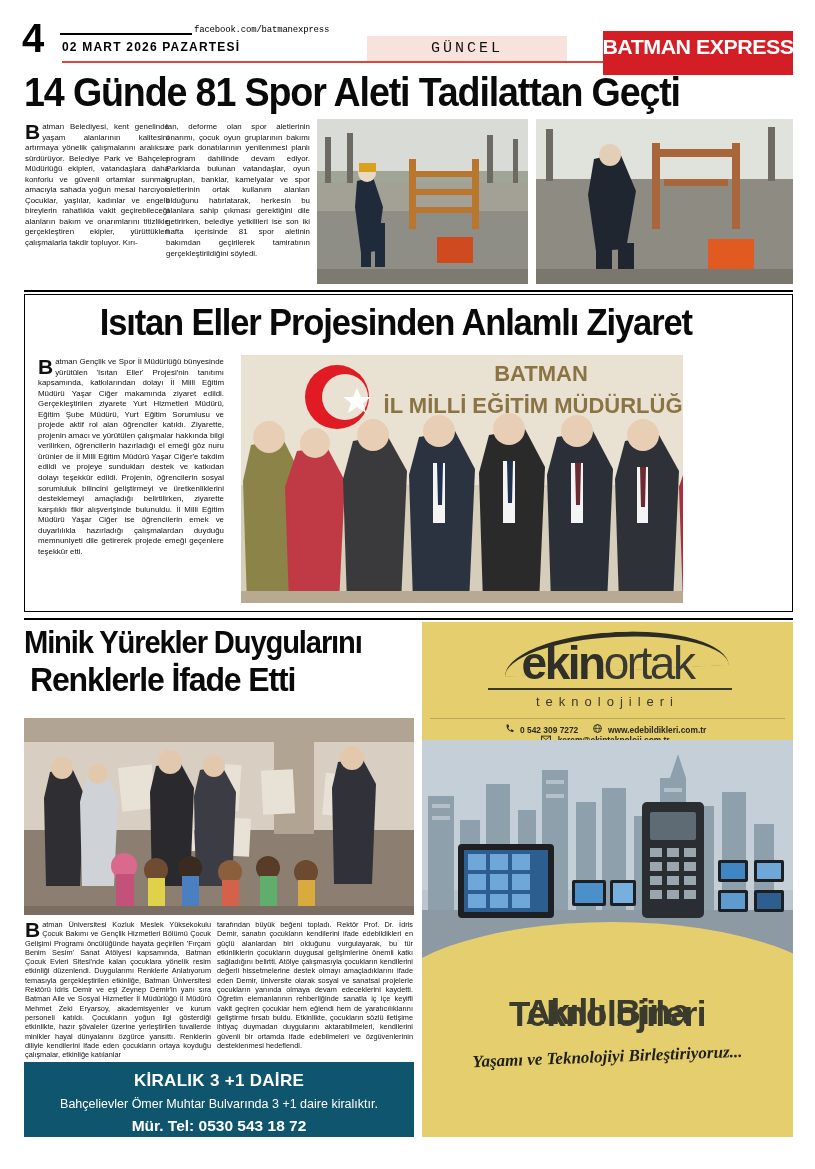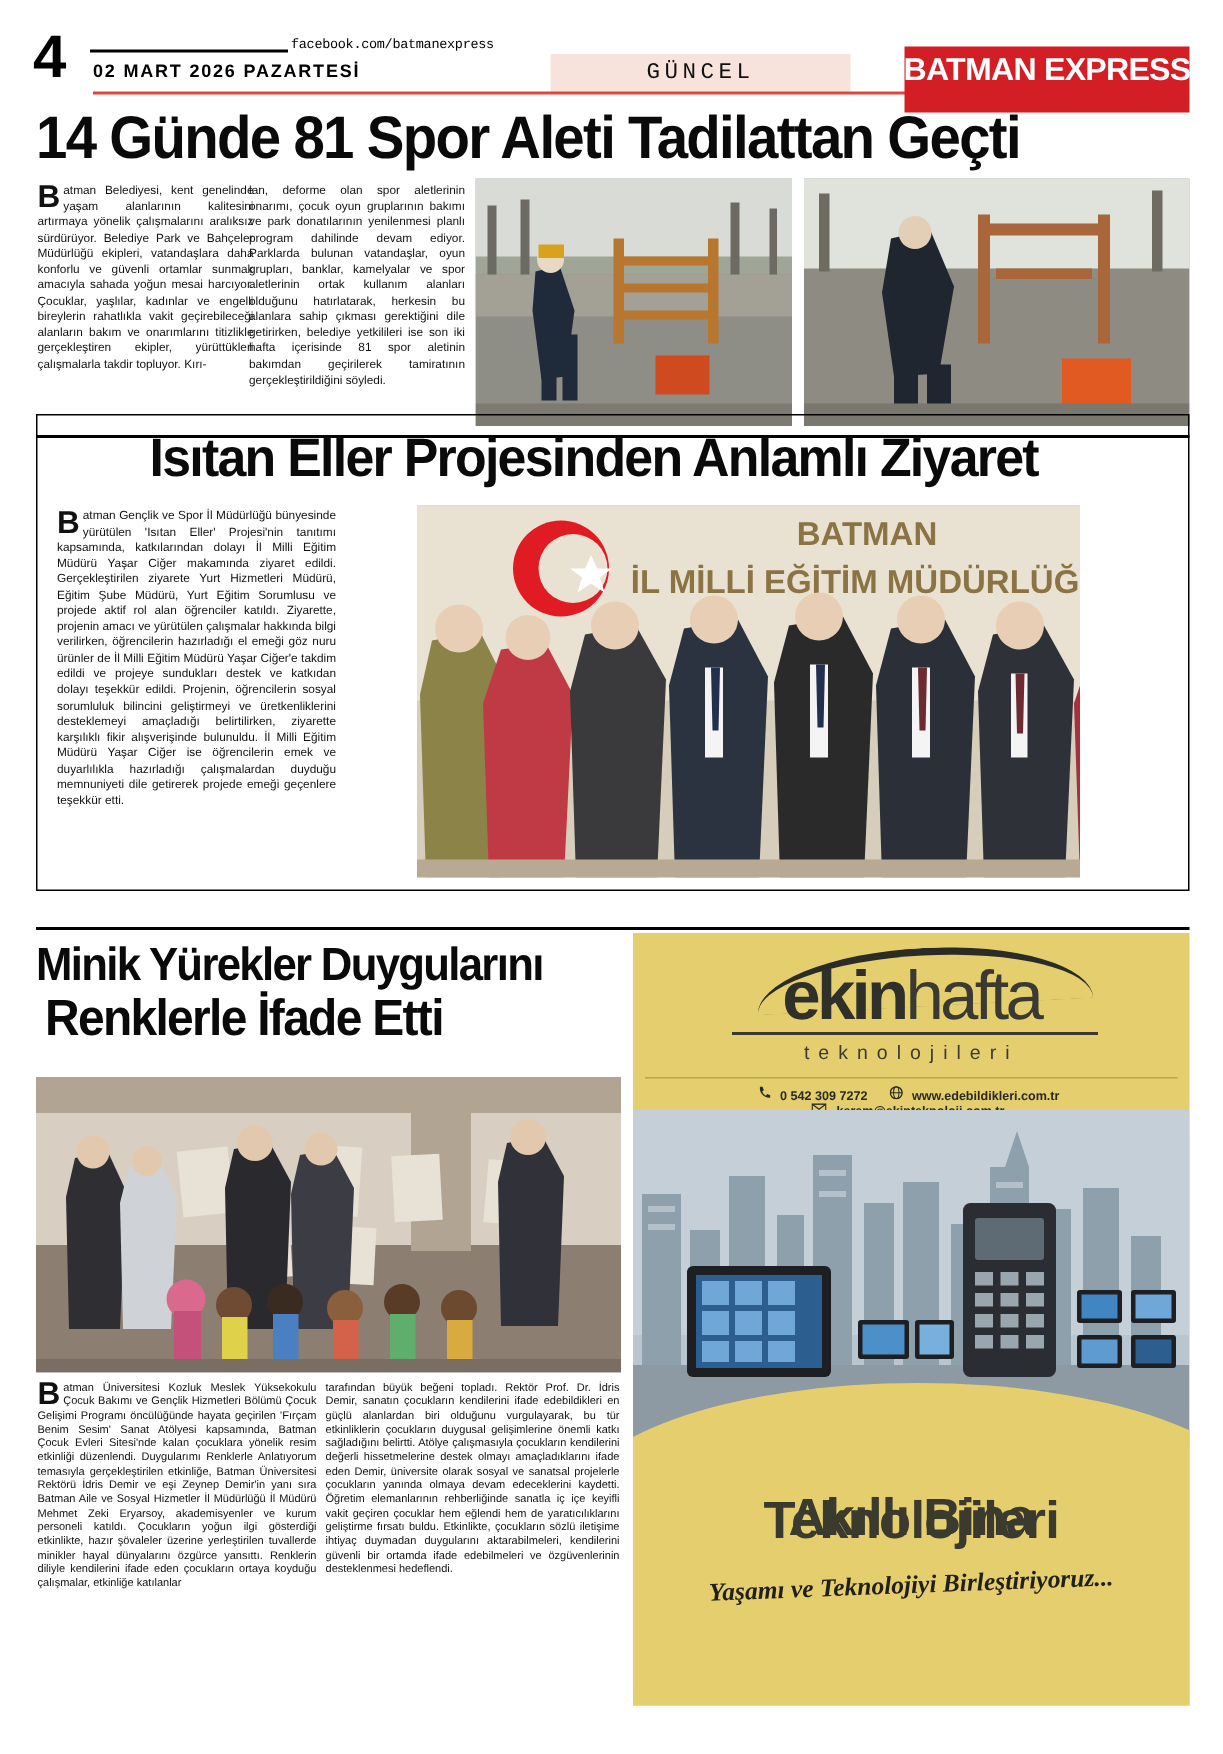--- a/index.html
+++ b/index.html
@@ -28,24 +28,24 @@
 
   
   .a1-title{position:absolute;left:24px;top:70px;width:775px;font-size:40px;line-height:44px;}
   .a1-c1{position:absolute;left:25px;top:122px;width:144px;height:160px;}
   .a1-c2{position:absolute;left:166px;top:122px;width:144px;height:160px;}
   .a1-p1{left:317px;top:119px;width:211px;height:165px;}
   .a1-p2{left:536px;top:119px;width:257px;height:165px;}
   .rule-a1{left:24px;top:290px;width:769px;height:2px;}
 
   
-  .a2-box{position:absolute;left:24px;top:276px;width:769px;height:318px;border:1.5px solid #000;box-sizing:border-box;}
+  .a2-box{position:absolute;left:24px;top:294px;width:769px;height:318px;border:1.5px solid #000;box-sizing:border-box;}
   .a2-title{position:absolute;left:18px;top:8px;width:735px;font-size:36px;line-height:40px;text-align:center;transform:scaleX(.96);}
   .a2-col{position:absolute;left:13px;top:62px;width:186px;height:244px;}
-  .a2-photo{left:216px;top:60px;width:442px;height:248px;margin-left:37px;}
+  .a2-photo{left:216px;top:60px;width:442px;height:248px;}
   .rule-a2{left:24px;top:618px;width:769px;height:2px;}
 
   
   .a3-title1{position:absolute;left:24px;top:625px;width:395px;font-size:31px;line-height:35px;}
   .a3-title2{position:absolute;left:30px;top:660px;width:392px;font-size:34px;line-height:38px;}
   .a3-photo{left:24px;top:718px;width:390px;height:197px;}
   .a3-c1{position:absolute;left:25px;top:920px;width:186px;height:135px;}
   .a3-c2{position:absolute;left:217px;top:920px;width:196px;height:135px;}
   .rent-ad{position:absolute;left:24px;top:1062px;width:390px;height:75px;background:#10556e;color:#fff;text-align:center;}
   .rent-t1{font-size:17px;font-weight:bold;letter-spacing:.3px;padding-top:9px;}
@@ -261,27 +261,32 @@
         <circle cx="282" cy="154" r="12" fill="#6b4a30"></circle>
           <rect x="274" y="162" width="17" height="30" fill="#d9ab3f"></rect>
       </g>
       <rect y="188" width="390" height="9" fill="#7a6e62"></rect>
     </svg>
   </div>
 
   <div class="body-col small dropcap a3-c1">Batman Üniversitesi Kozluk Meslek Yüksekokulu Çocuk Bakımı ve Gençlik Hizmetleri Bölümü Çocuk Gelişimi Programı öncülüğünde hayata geçirilen 'Fırçam Benim Sesim' Sanat Atölyesi kapsamında, Batman Çocuk Evleri Sitesi'nde kalan çocuklara yönelik resim etkinliği düzenlendi. Duygularımı Renklerle Anlatıyorum temasıyla gerçekleştirilen etkinliğe, Batman Üniversitesi Rektörü İdris Demir ve eşi Zeynep Demir'in yanı sıra Batman Aile ve Sosyal Hizmetler İl Müdürlüğü İl Müdürü Mehmet Zeki Eryarsoy, akademisyenler ve kurum personeli katıldı. Çocukların yoğun ilgi gösterdiği etkinlikte, hazır şövaleler üzerine yerleştirilen tuvallerde minikler hayal dünyalarını özgürce yansıttı. Renklerin diliyle kendilerini ifade eden çocukların ortaya koyduğu çalışmalar, etkinliğe katılanlar</div>
   <div class="body-col small a3-c2">tarafından büyük beğeni topladı. Rektör Prof. Dr. İdris Demir, sanatın çocukların kendilerini ifade edebildikleri en güçlü alanlardan biri olduğunu vurgulayarak, bu tür etkinliklerin çocukların duygusal gelişimlerine önemli katkı sağladığını belirtti. Atölye çalışmasıyla çocukların kendilerini değerli hissetmelerine destek olmayı amaçladıklarını ifade eden Demir, üniversite olarak sosyal ve sanatsal projelerle çocukların yanında olmaya devam edeceklerini kaydetti. Öğretim elemanlarının rehberliğinde sanatla iç içe keyifli vakit geçiren çocuklar hem eğlendi hem de yaratıcılıklarını geliştirme fırsatı buldu. Etkinlikte, çocukların sözlü iletişime ihtiyaç duymadan duygularını aktarabilmeleri, kendilerini güvenli bir ortamda ifade edebilmeleri ve özgüvenlerinin desteklenmesi hedeflendi.</div>
 
+  <div class="rent-ad">
+    <div class="rent-t1">KİRALIK 3 +1 DAİRE</div>
+    <div class="rent-t2">Bahçelievler Ömer Muhtar Bulvarında 3 +1 daire kiralıktır.</div>
+    <div class="rent-t3">Mür. Tel: 0530 543 18 72</div>
+  </div>
 
   <div class="ad">
 
     <div class="ad-logo">
       <div class="ekin-wrap">
         <div class="ekin-arc"></div>
-        <div class="ekin-main"><span>ekin</span><span class="lite">hafta</span></div>
+        <div class="ekin-main"><span>ekin</span><span class="lite">ortak</span></div>
         <div class="ekin-underline"></div>
       </div>
       <div class="ekin-sub">teknolojileri</div>
     </div>
 
     <div class="ad-contact">
       <span>
         <svg width="9" height="9" viewBox="0 0 16 16">
             <path d="M3 1 L6 1 L7.5 5 L5.5 6.5 C6.5 9 8 10.5 10 11.5 L11.5 9.5 L15 11 L15 14 C8 14.5 1.5 8 3 1Z" fill="#2a2a22"></path>
           </svg>

